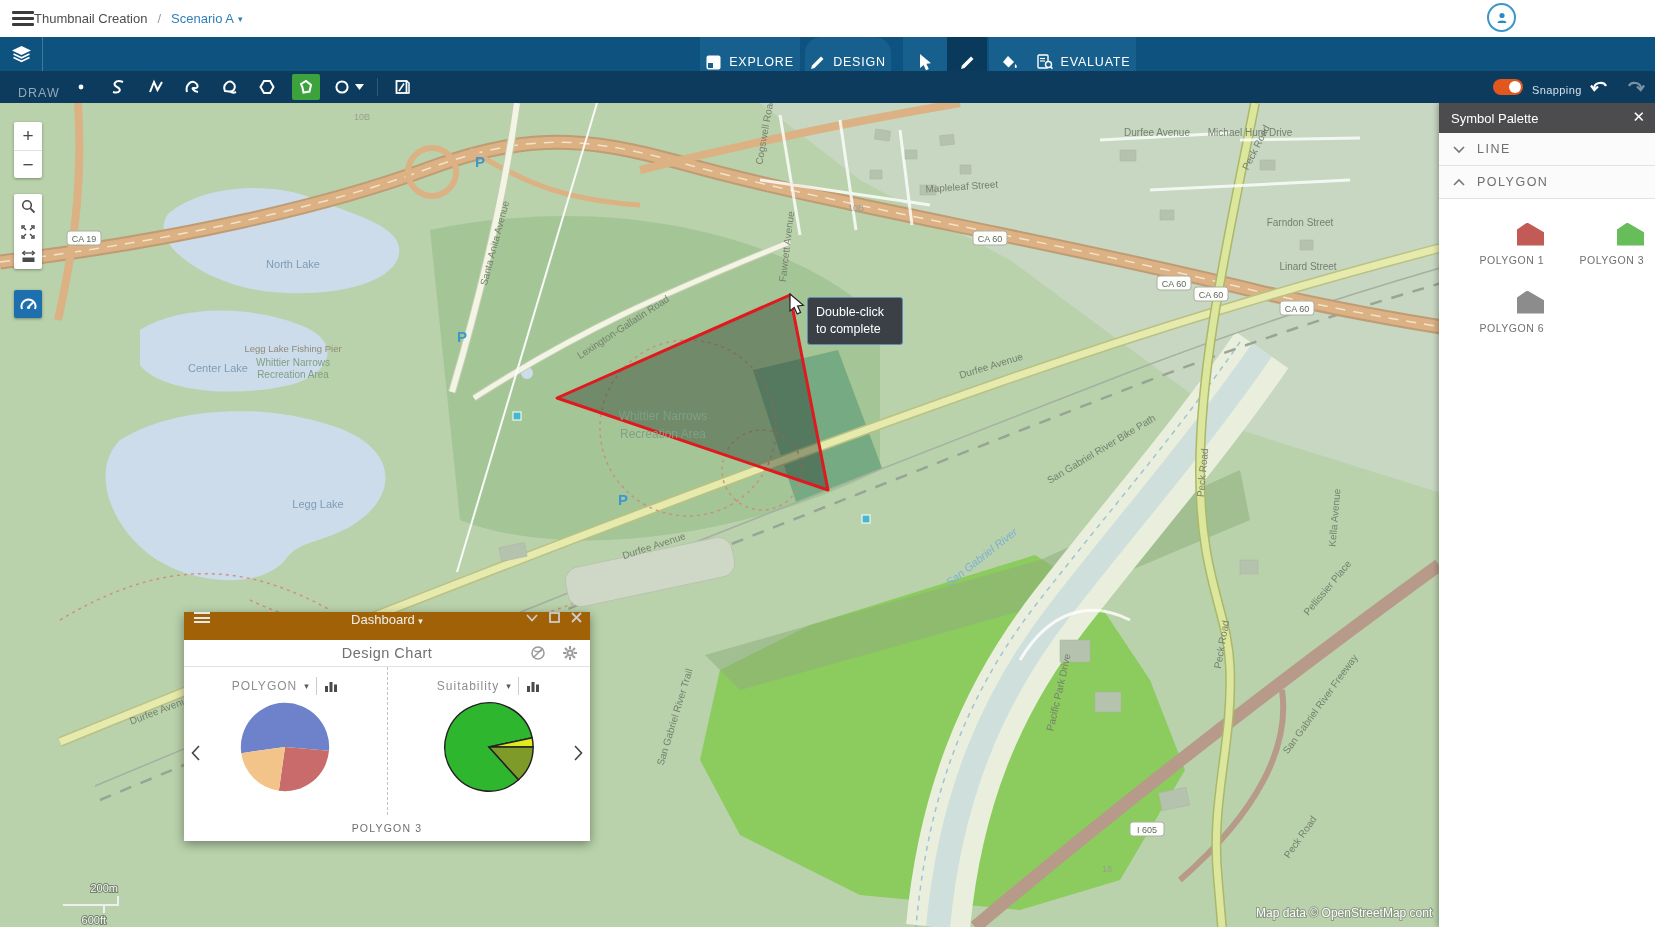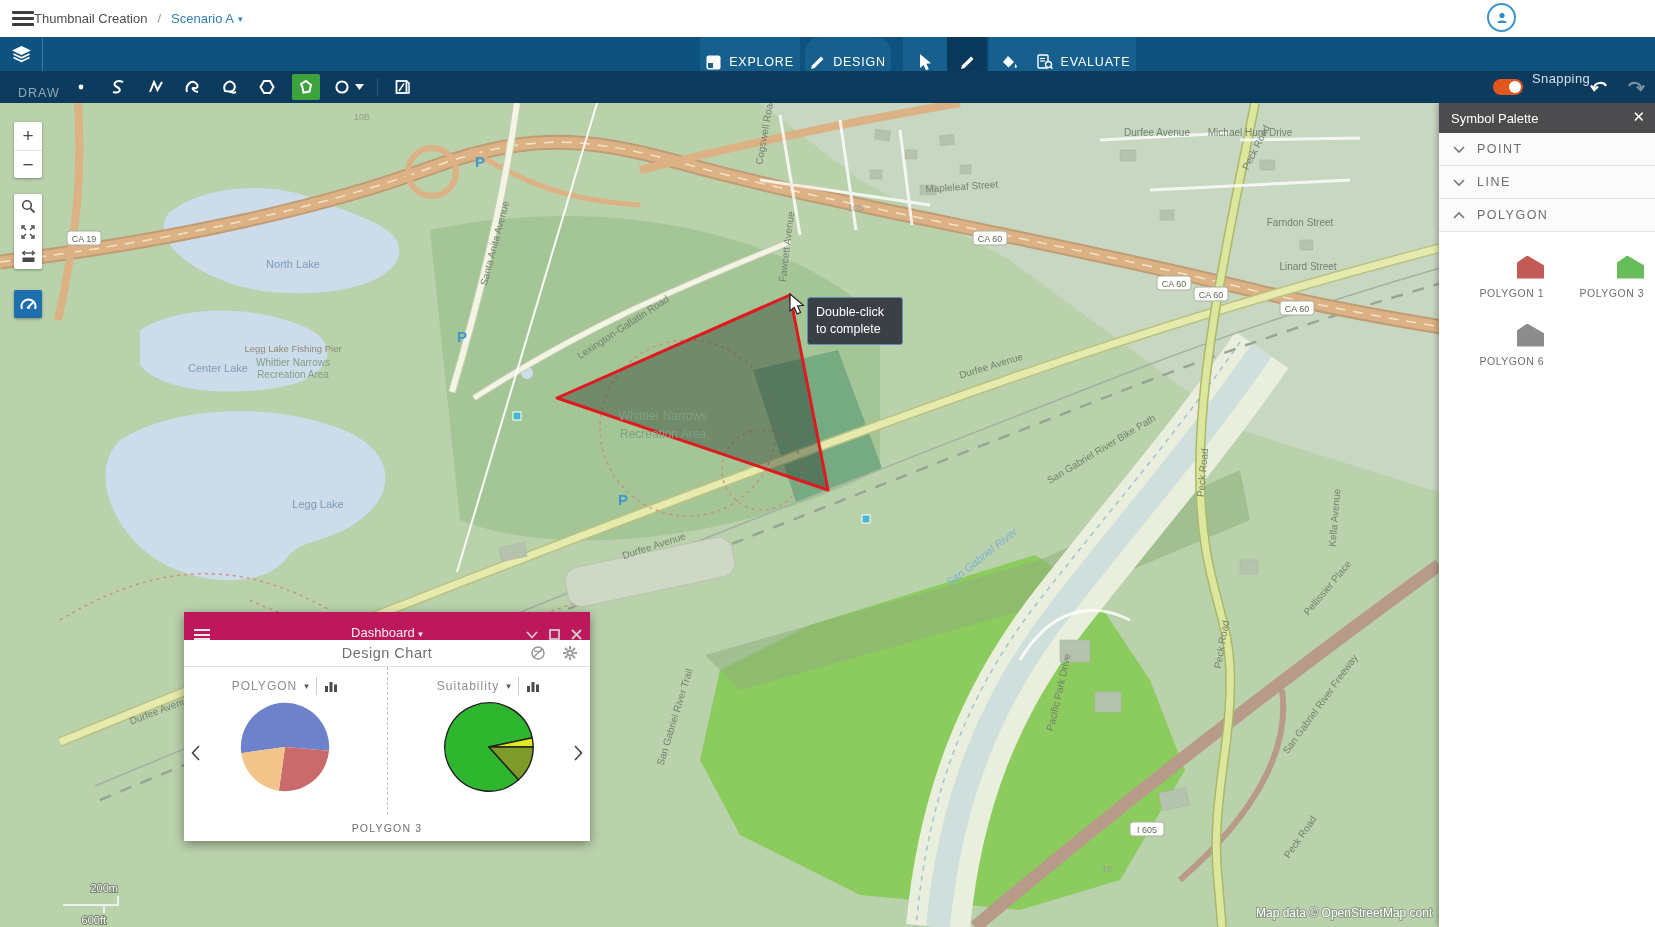--- a/index.html
+++ b/index.html
@@ -23,38 +23,38 @@
   .nav-tile.dark { background:#0a3a5b; }
 
   
   .drawbar { position:absolute; left:0; top:71px; width:1655px; height:32px; background:#0d3b5d; z-index:40; }
   .draw-label { position:absolute; left:18px; top:15px; font-size:12.5px; letter-spacing:1px; color:#8fa8bc; }
   .tool { position:absolute; top:3px; width:28px; height:26px; display:flex; align-items:center; justify-content:center; cursor:pointer; }
   .tool.active { background:#3ca33c; border-radius:2px; }
   .tool-sep { position:absolute; left:377px; top:7px; width:1px; height:18px; background:#2a5a7e; }
   .toggle { position:absolute; left:1493px; top:8px; width:30px; height:16px; border-radius:8px; background:#e2571d; cursor:pointer; }
   .toggle .knob { position:absolute; right:2px; top:2px; width:12px; height:12px; border-radius:50%; background:#fff; }
-  .toggle-label { position:absolute; left:1532px; top:0; font-size:13px; color:#cfe0ec; letter-spacing:0.4px; }
+  .toggle-label { position:absolute; left:1532px; top:13px; font-size:11px; color:#cfe0ec; letter-spacing:0.4px; }
   .undo { position:absolute; left:1590px; top:6px; cursor:pointer; }
   .redo { position:absolute; left:1626px; top:6px; cursor:pointer; opacity:0.45; }
 
   
   .widget { position:absolute; background:#fff; box-shadow:0 1px 3px rgba(0,0,0,0.35); border-radius:2px; z-index:10; }
   .zbtn { width:28px; height:28px; display:flex; align-items:center; justify-content:center; font-size:19px; color:#4a4a4a; cursor:pointer; }
   .zbtn + .zbtn { border-top:1px solid #e0e0e0; }
   .ibtn { width:28px; height:25px; display:flex; align-items:center; justify-content:center; cursor:pointer; }
   .gauge-btn { position:absolute; left:14px; top:290px; width:28px; height:28px; background:#1d6fae; border-radius:2px; display:flex; align-items:center; justify-content:center; box-shadow:0 1px 3px rgba(0,0,0,0.35); cursor:pointer; z-index:10; }
 
   
   .map-tooltip { position:absolute; left:807px; top:297px; width:96px; background:#3a4046; border:1px solid #5f8cb8; border-radius:3px; color:#fff; font-size:12.5px; line-height:1.35; padding:6px 8px; z-index:12; }
   .cursor { position:absolute; left:789px; top:293px; z-index:13; }
 
   
   .dashboard { position:absolute; left:184px; top:612px; width:406px; background:#fff; box-shadow:0 3px 10px rgba(0,0,0,0.4); z-index:20; }
-  .db-titlebar { height:28px; background:#be185d; display:flex; align-items:flex-end; color:#efefef; position:relative; }
+  .db-titlebar { height:28px; background:#a16207; display:flex; align-items:flex-start; color:#efefef; position:relative; }
   .db-burger { width:16px; height:11px; margin-left:10px; display:flex; flex-direction:column; justify-content:space-between; cursor:pointer; }
   .db-burger span { height:2px; background:#e8e8e8; }
   .db-title { position:absolute; left:0; right:0; text-align:center; font-size:13px; cursor:pointer; }
   .db-title .caret { font-size:9px; }
   .db-winbtns { position:absolute; right:8px; display:flex; gap:11px; align-items:center; }
   .db-winbtns span { cursor:pointer; color:#cccccc; }
   .db-sub { height:27px; border-bottom:1px solid #e2e2e2; position:relative; display:flex; align-items:center; justify-content:center; }
   .db-subtitle { font-size:14.5px; color:#707070; letter-spacing:0.5px; }
   .db-subicons { position:absolute; right:12px; display:flex; gap:16px; align-items:center; }
   .db-content { position:relative; height:148px; display:flex; }
@@ -549,26 +549,20 @@
   <div class="palette">
     <div class="pal-header">
       <span>Symbol Palette</span>
       <span class="pal-close">✕</span>
     </div>
     <div id="palette-sections">
         <div class="pal-row">
           <svg class="pal-chev" width="12" height="9" viewBox="0 0 12 9">
             <polyline points="1,2 6,7 11,2" fill="none" stroke="#777" stroke-width="1.6"></polyline>
           </svg>
-          <span class="pal-row-label">POINT</span>
-        </div>
-        <div class="pal-row">
-          <svg class="pal-chev" width="12" height="9" viewBox="0 0 12 9">
-            <polyline points="1,2 6,7 11,2" fill="none" stroke="#777" stroke-width="1.6"></polyline>
-          </svg>
           <span class="pal-row-label">LINE</span>
         </div>
         <div class="pal-row">
           <svg class="pal-chev" width="12" height="9" viewBox="0 0 12 9">
             <polyline points="1,7 6,2 11,7" fill="none" stroke="#777" stroke-width="1.6"></polyline>
           </svg>
           <span class="pal-row-label">POLYGON</span>
         </div>
       </div>
     <div class="pal-grid" id="palette-grid">

